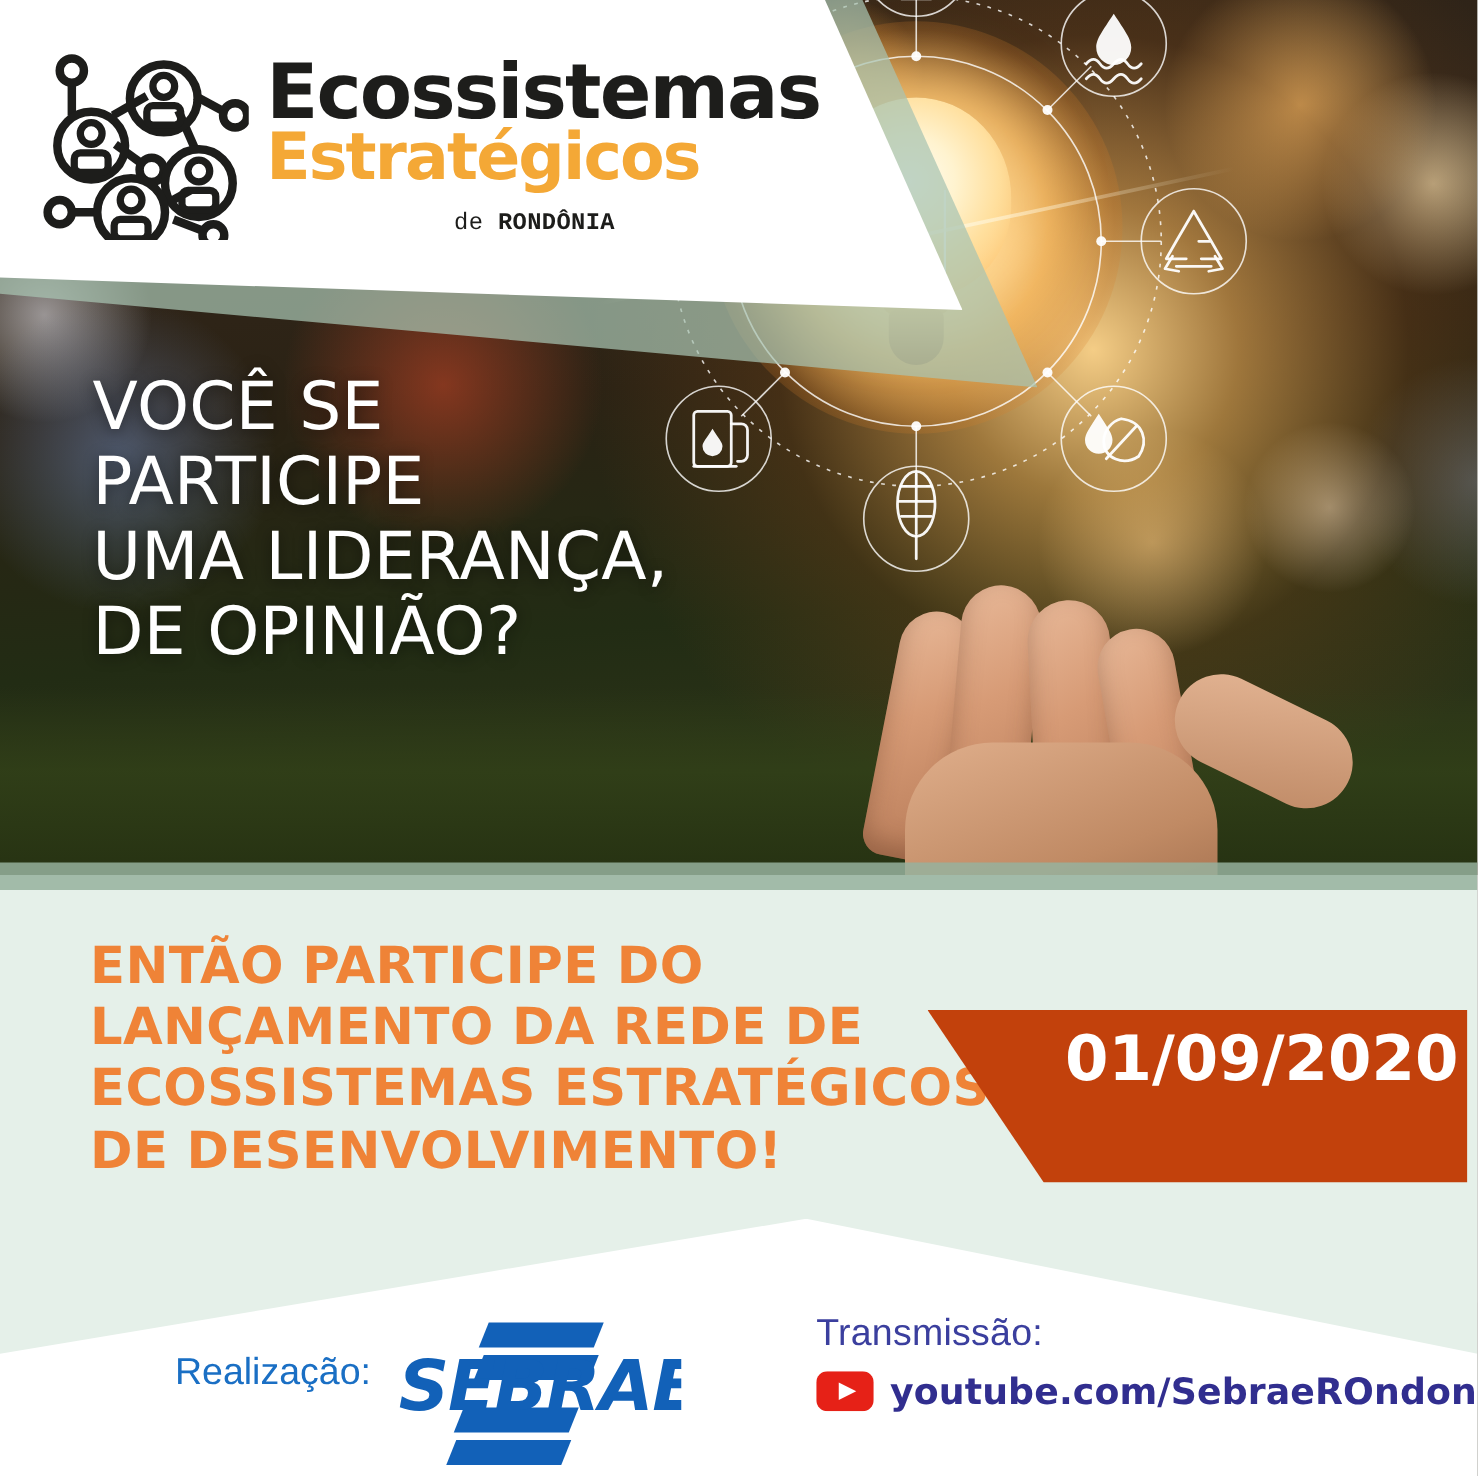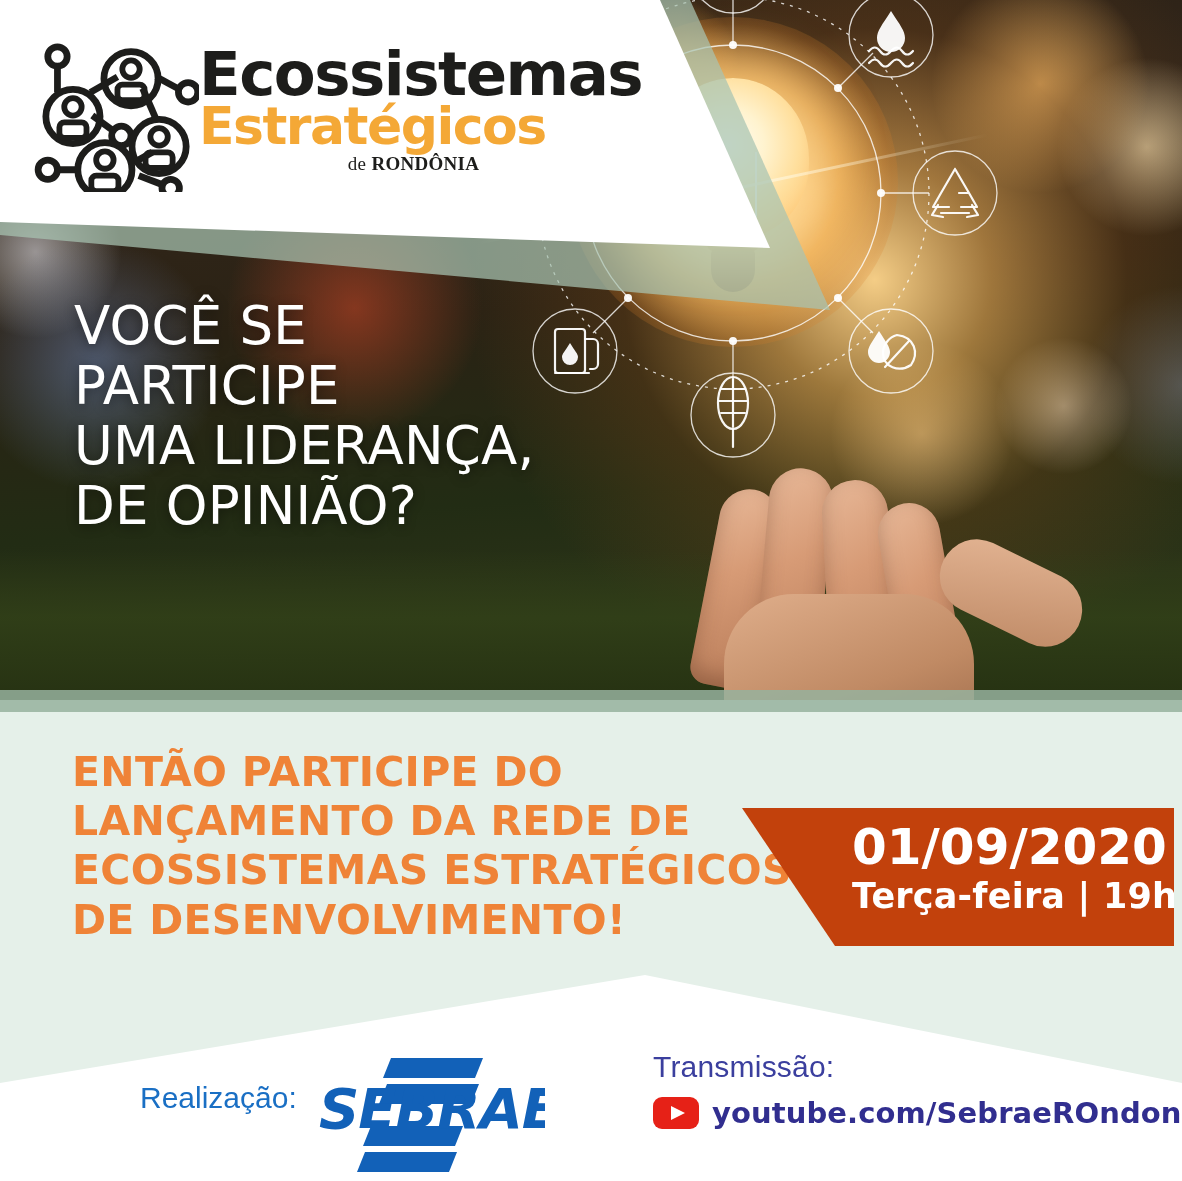--- a/index.html
+++ b/index.html
@@ -114,37 +114,37 @@
     clip-path:polygon(0 0, 690px 0, 830px 310px, 0 235px);
     pointer-events:none;
   }
   .banner{
     position:absolute;left:0;top:0;width:770px;height:250px;
     background:#ffffff;
     clip-path:polygon(0 0, 660px 0, 770px 248px, 0 222px);
   }
   .logo-wrap{
     position:absolute;left:34px;top:42px;
-    display:flex;align-items:flex-start;
+    display:flex;align-items:flex-start;gap:14px;
   }
   .logo-mark{width:165px;height:150px;flex:0 0 auto;}
   .logo-mark svg{width:100%;height:100%;}
   .logo-text{padding-top:4px;}
   .logo-line1{
     font-size:61px;line-height:.92;font-weight:700;color:#1d1d1b;
     letter-spacing:-1.5px;font-family:"DejaVu Sans","Liberation Sans",sans-serif;
   }
   .logo-line2{
     font-size:52px;line-height:.95;font-weight:700;color:#f4a836;
     letter-spacing:-1.5px;font-family:"DejaVu Sans","Liberation Sans",sans-serif;
   }
   .logo-line3{
     font-size:19px;font-weight:700;color:#1d1d1b;letter-spacing:.3px;
-    text-align:center;margin-top:1px;padding-right:14px;
-    font-family:Liberation Serif, serif;
+    text-align:center;margin-top:15px;padding-right:14px;
+    font-family:Liberation Mono, monospace;
   }
   .logo-line3 .de{font-weight:400;}
 
   
   .headline{
     position:absolute;left:74px;top:296px;width:640px;
     color:#ffffff;font-weight:400;
     font-size:53px;line-height:1.135;letter-spacing:.2px;
     text-shadow:0 2px 12px rgba(0,0,0,.45);
     font-family:"DejaVu Sans","Liberation Sans",sans-serif;
@@ -404,21 +404,20 @@
   <div class="cta">
     <div>ENTÃO PARTICIPE DO</div>
     <div>LANÇAMENTO DA REDE DE</div>
     <div>ECOSSISTEMAS ESTRATÉGICOS</div>
     <div>DE DESENVOLVIMENTO!</div>
   </div>
 
   <div class="date-badge">
     <div class="date-inner">
       <div class="date-main">01/09/2020</div>
-      <div class="date-sub">Terça-feira | 19h</div>
     </div>
   </div>
 
   <div class="footer"></div>
 
   <div class="realizacao">Realização:</div>
 
   <div class="sebrae">
     <svg viewBox="0 0 240 125" aria-hidden="true">
       <g fill="#1261b8">

